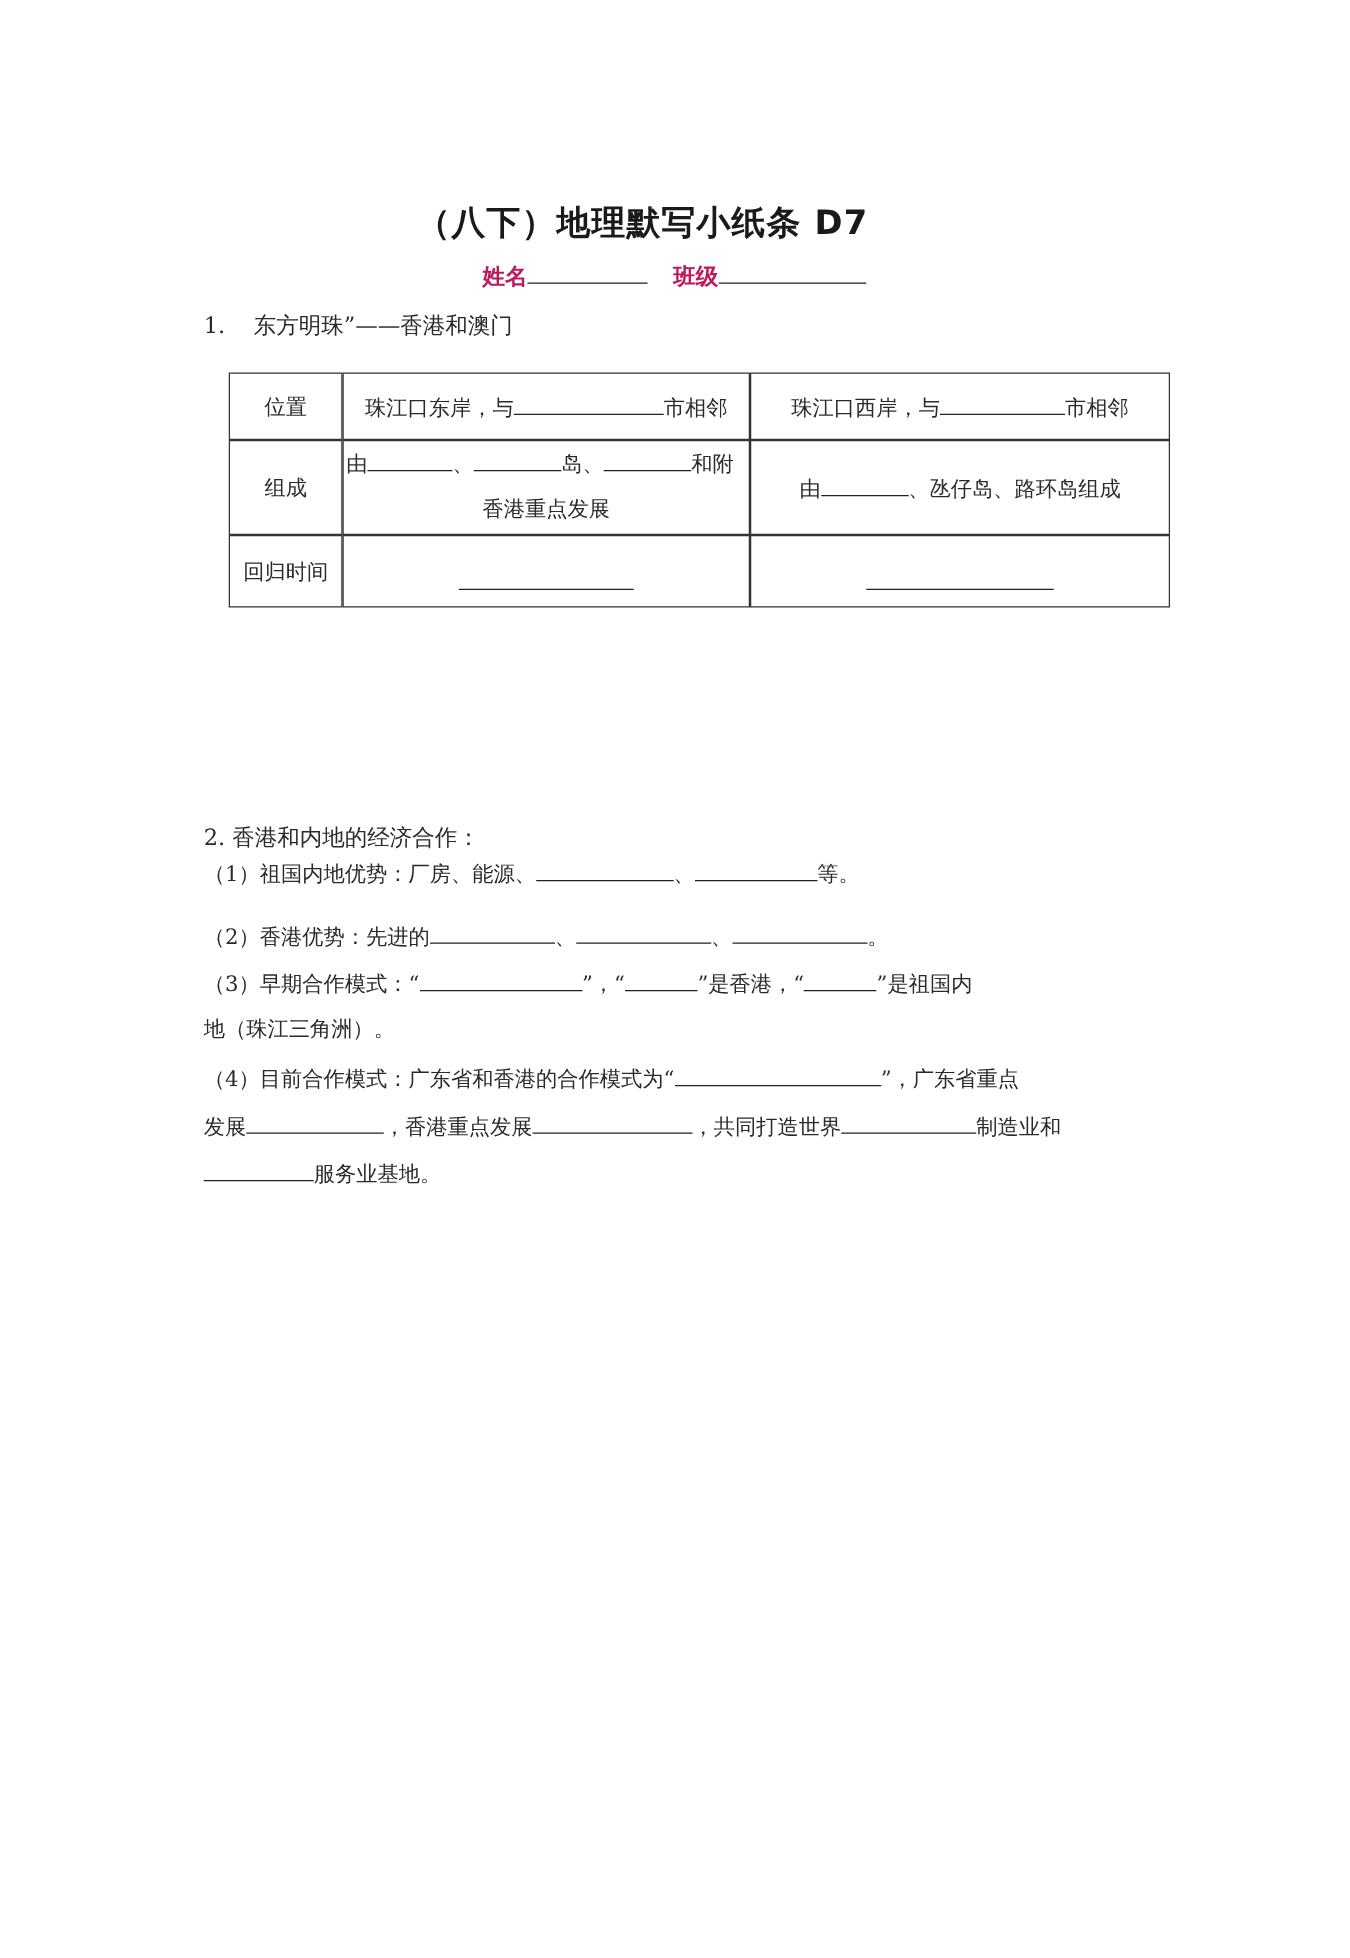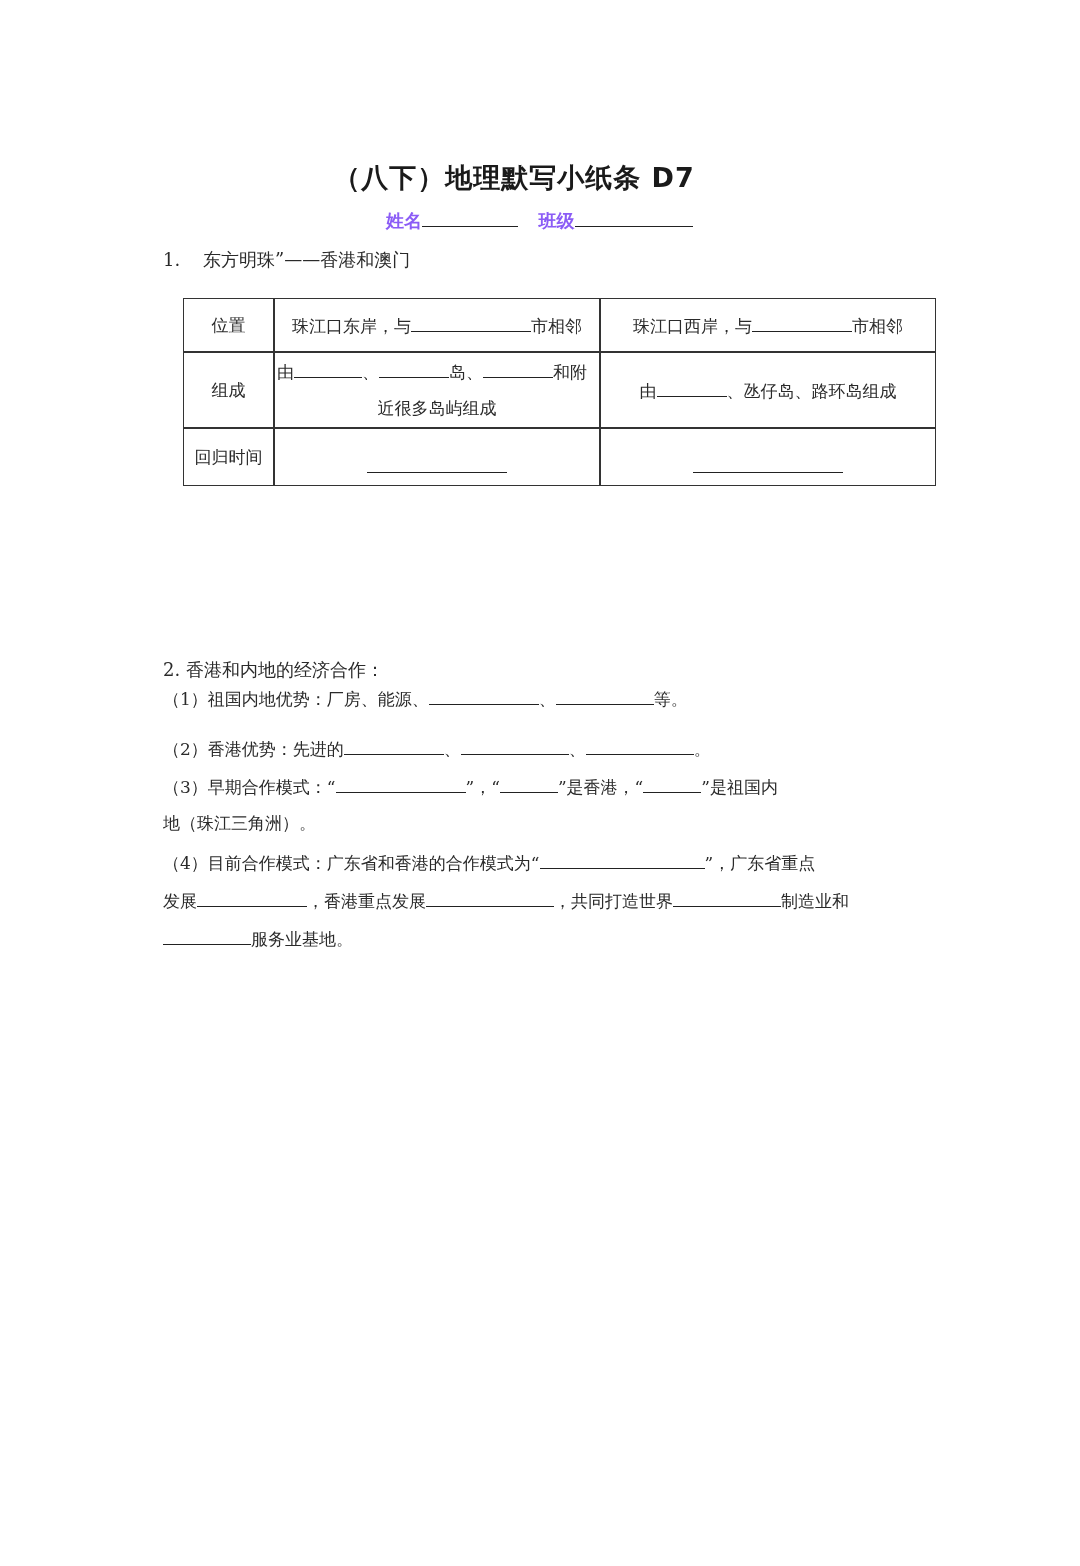--- a/index.html
+++ b/index.html
@@ -9,21 +9,21 @@
     color: #2a2a2a;
   }
   .title {
     position: absolute; top: 160px; left: 12px; width: 1004px; text-align: center;
     font-family: "DejaVu Sans", "Liberation Sans", sans-serif;
     font-weight: bold; font-size: 27px; color: #1a1a1a; letter-spacing: 1px;
   }
   .nameline {
     position: absolute; top: 208px; left: 386px;
     font-family: "DejaVu Sans", "Liberation Sans", sans-serif;
-    font-weight: bold; font-size: 18px; color: #8b5cf6;
+    font-weight: bold; font-size: 18px; color: #be185d;
   }
   .blank { display: inline-block; border-bottom: 1.6px solid #222; height: 18px; vertical-align: baseline; }
   .blank.thin { border-bottom-width: 1px; }
   .s1 { position: absolute; top: 248px; left: 163px; font-size: 18px; }
   .s1 .num { display: inline-block; width: 40px; }
 
   table.grid {
     position: absolute; top: 298px; left: 183px;
     border-collapse: separate; border-spacing: 0;
     font-size: 17px;
@@ -69,21 +69,21 @@
     <td class="mo">
       <span>珠江口西岸，与</span><span class="blank" style="width:100px"></span><span>市相邻</span>
     </td>
   </tr>
   <tr class="r-comp">
     <td class="lbl">组成</td>
     <td class="hk">
       <div class="leftline cline">
         <span>由</span><span class="blank" style="width:68px"></span><span>、</span><span class="blank" style="width:70px"></span><span>岛、</span><span class="blank" style="width:70px"></span><span>和附</span>
       </div>
-      <div class="cline">近很多岛屿组成</div>
+      <div class="cline">香港重点发展</div>
     </td>
     <td class="mo">
       <span>由</span><span class="blank" style="width:70px"></span><span>、氹仔岛、路环岛组成</span>
     </td>
   </tr>
   <tr class="r-ret">
     <td class="lbl">回归时间</td>
     <td class="hk" style="vertical-align:bottom;padding-bottom:8px;">
       <span class="blank" style="width:140px"></span>
     </td>

